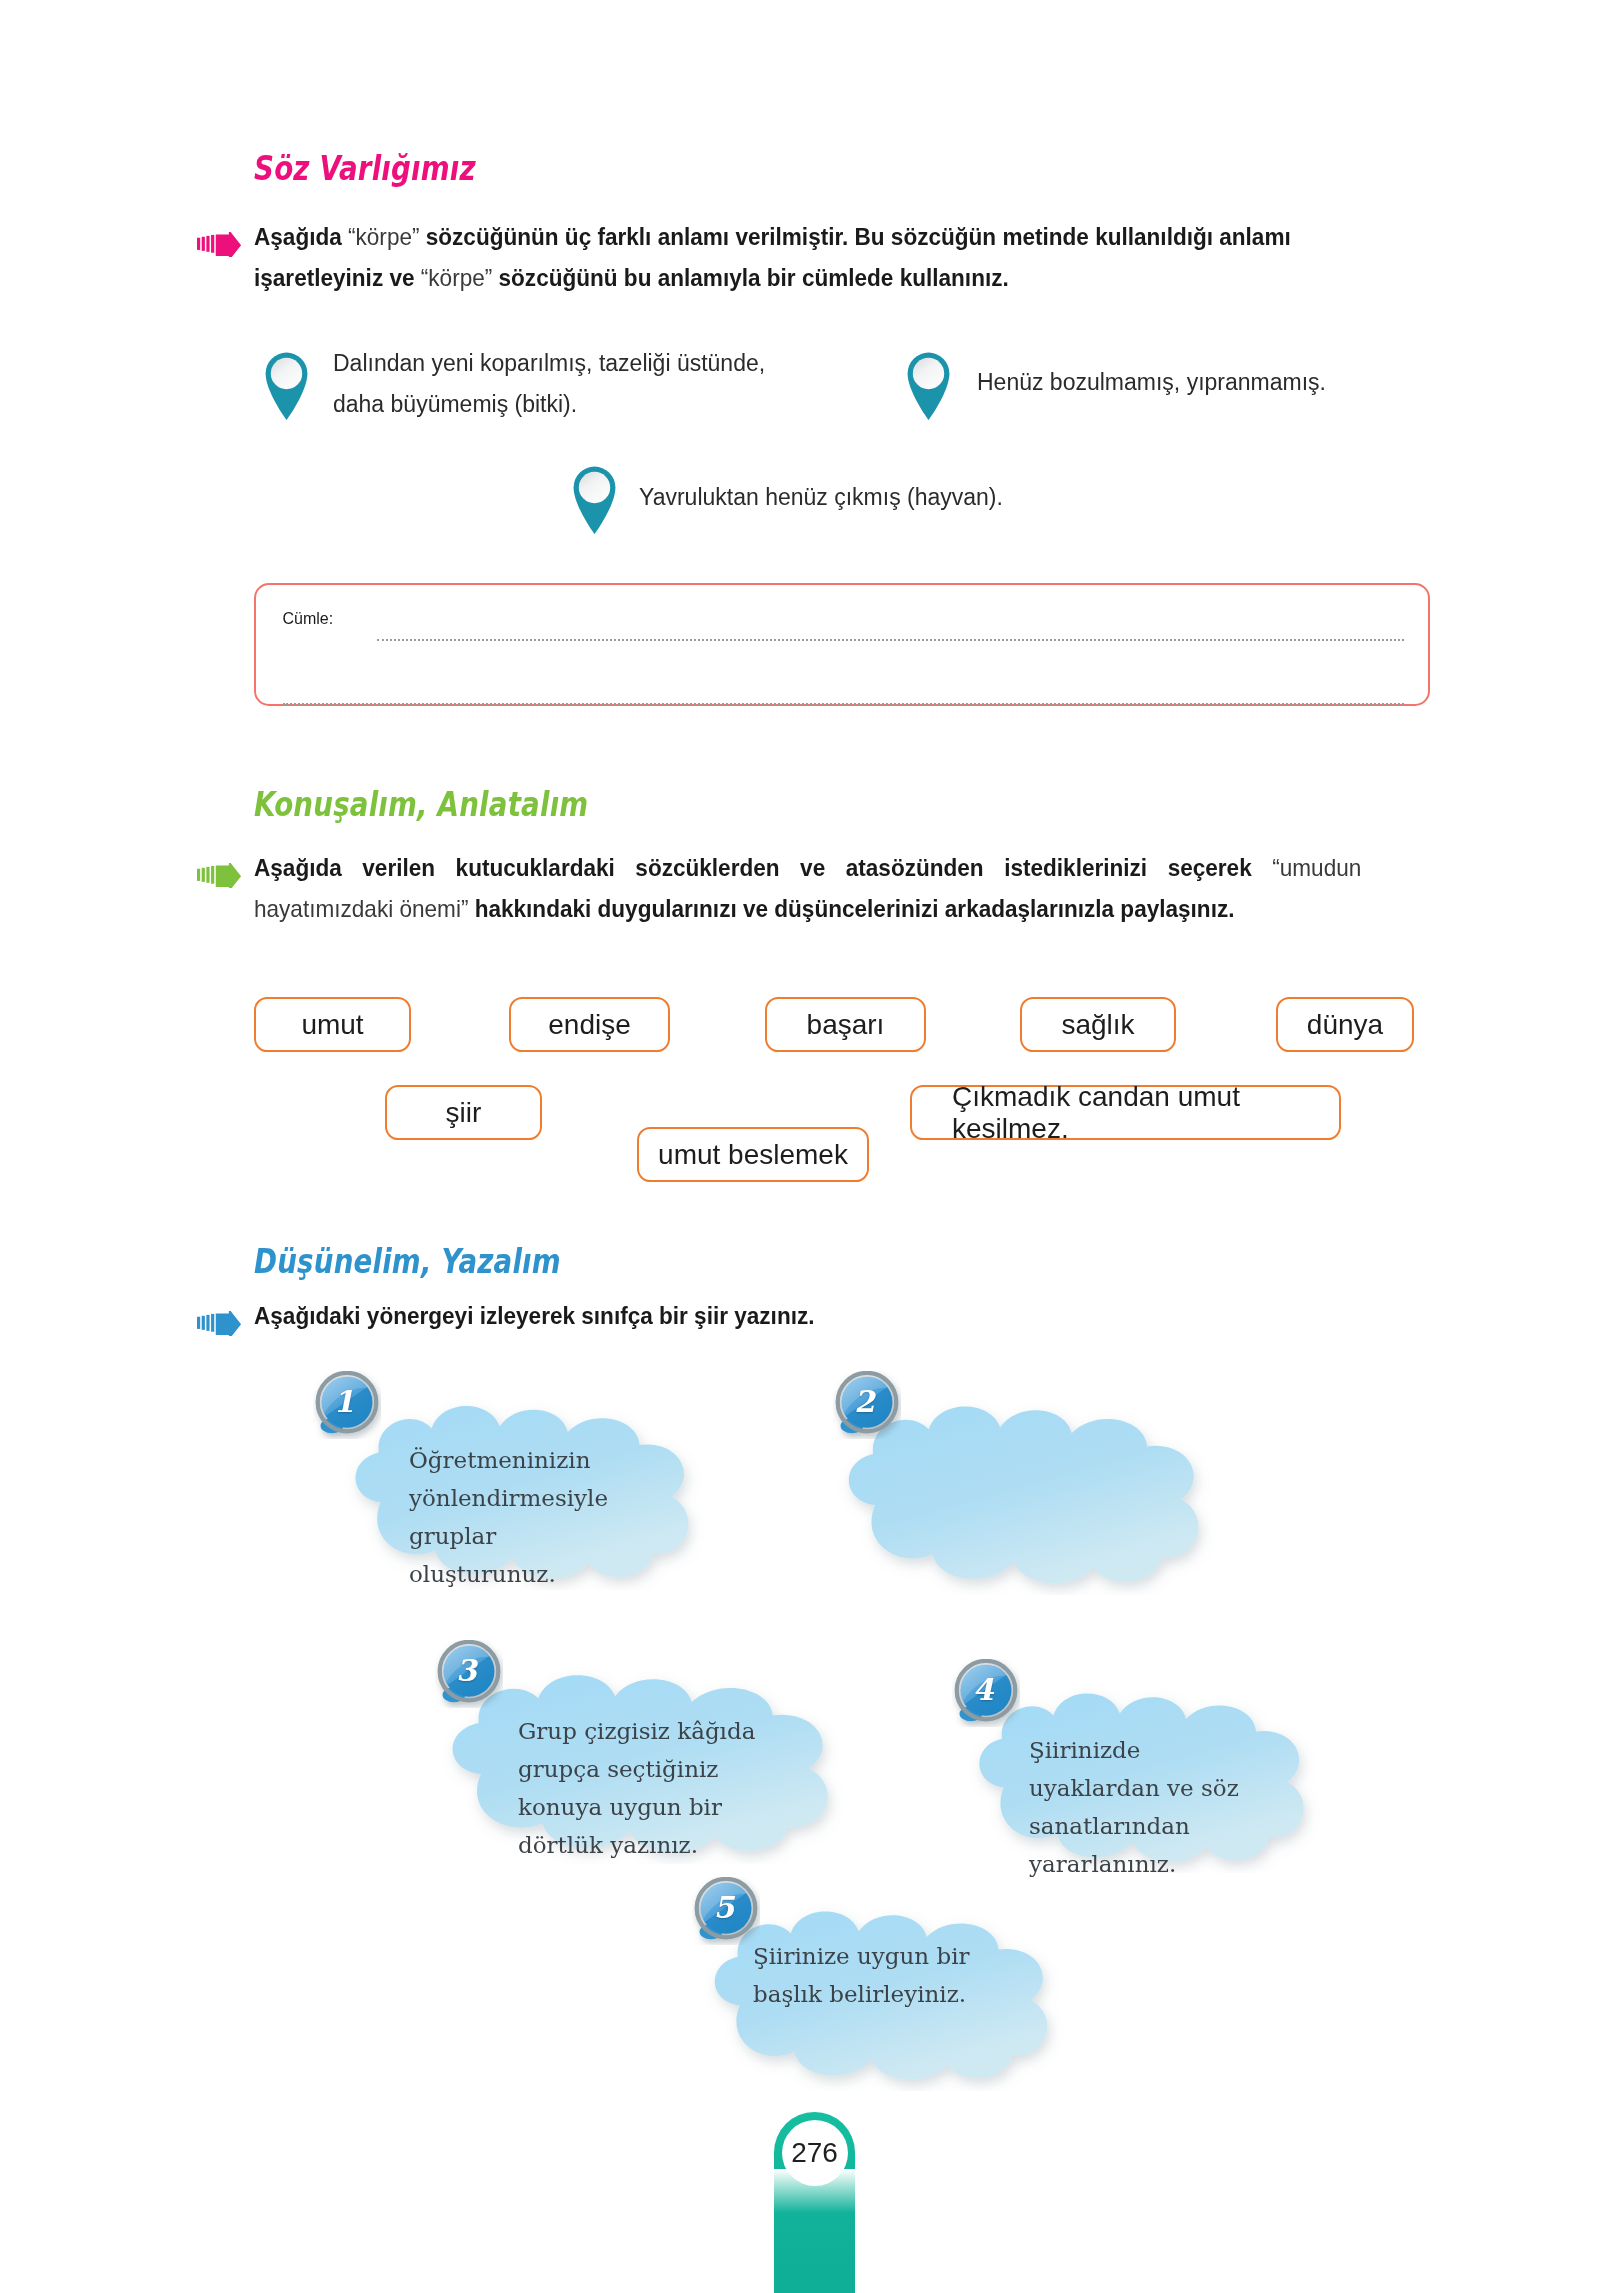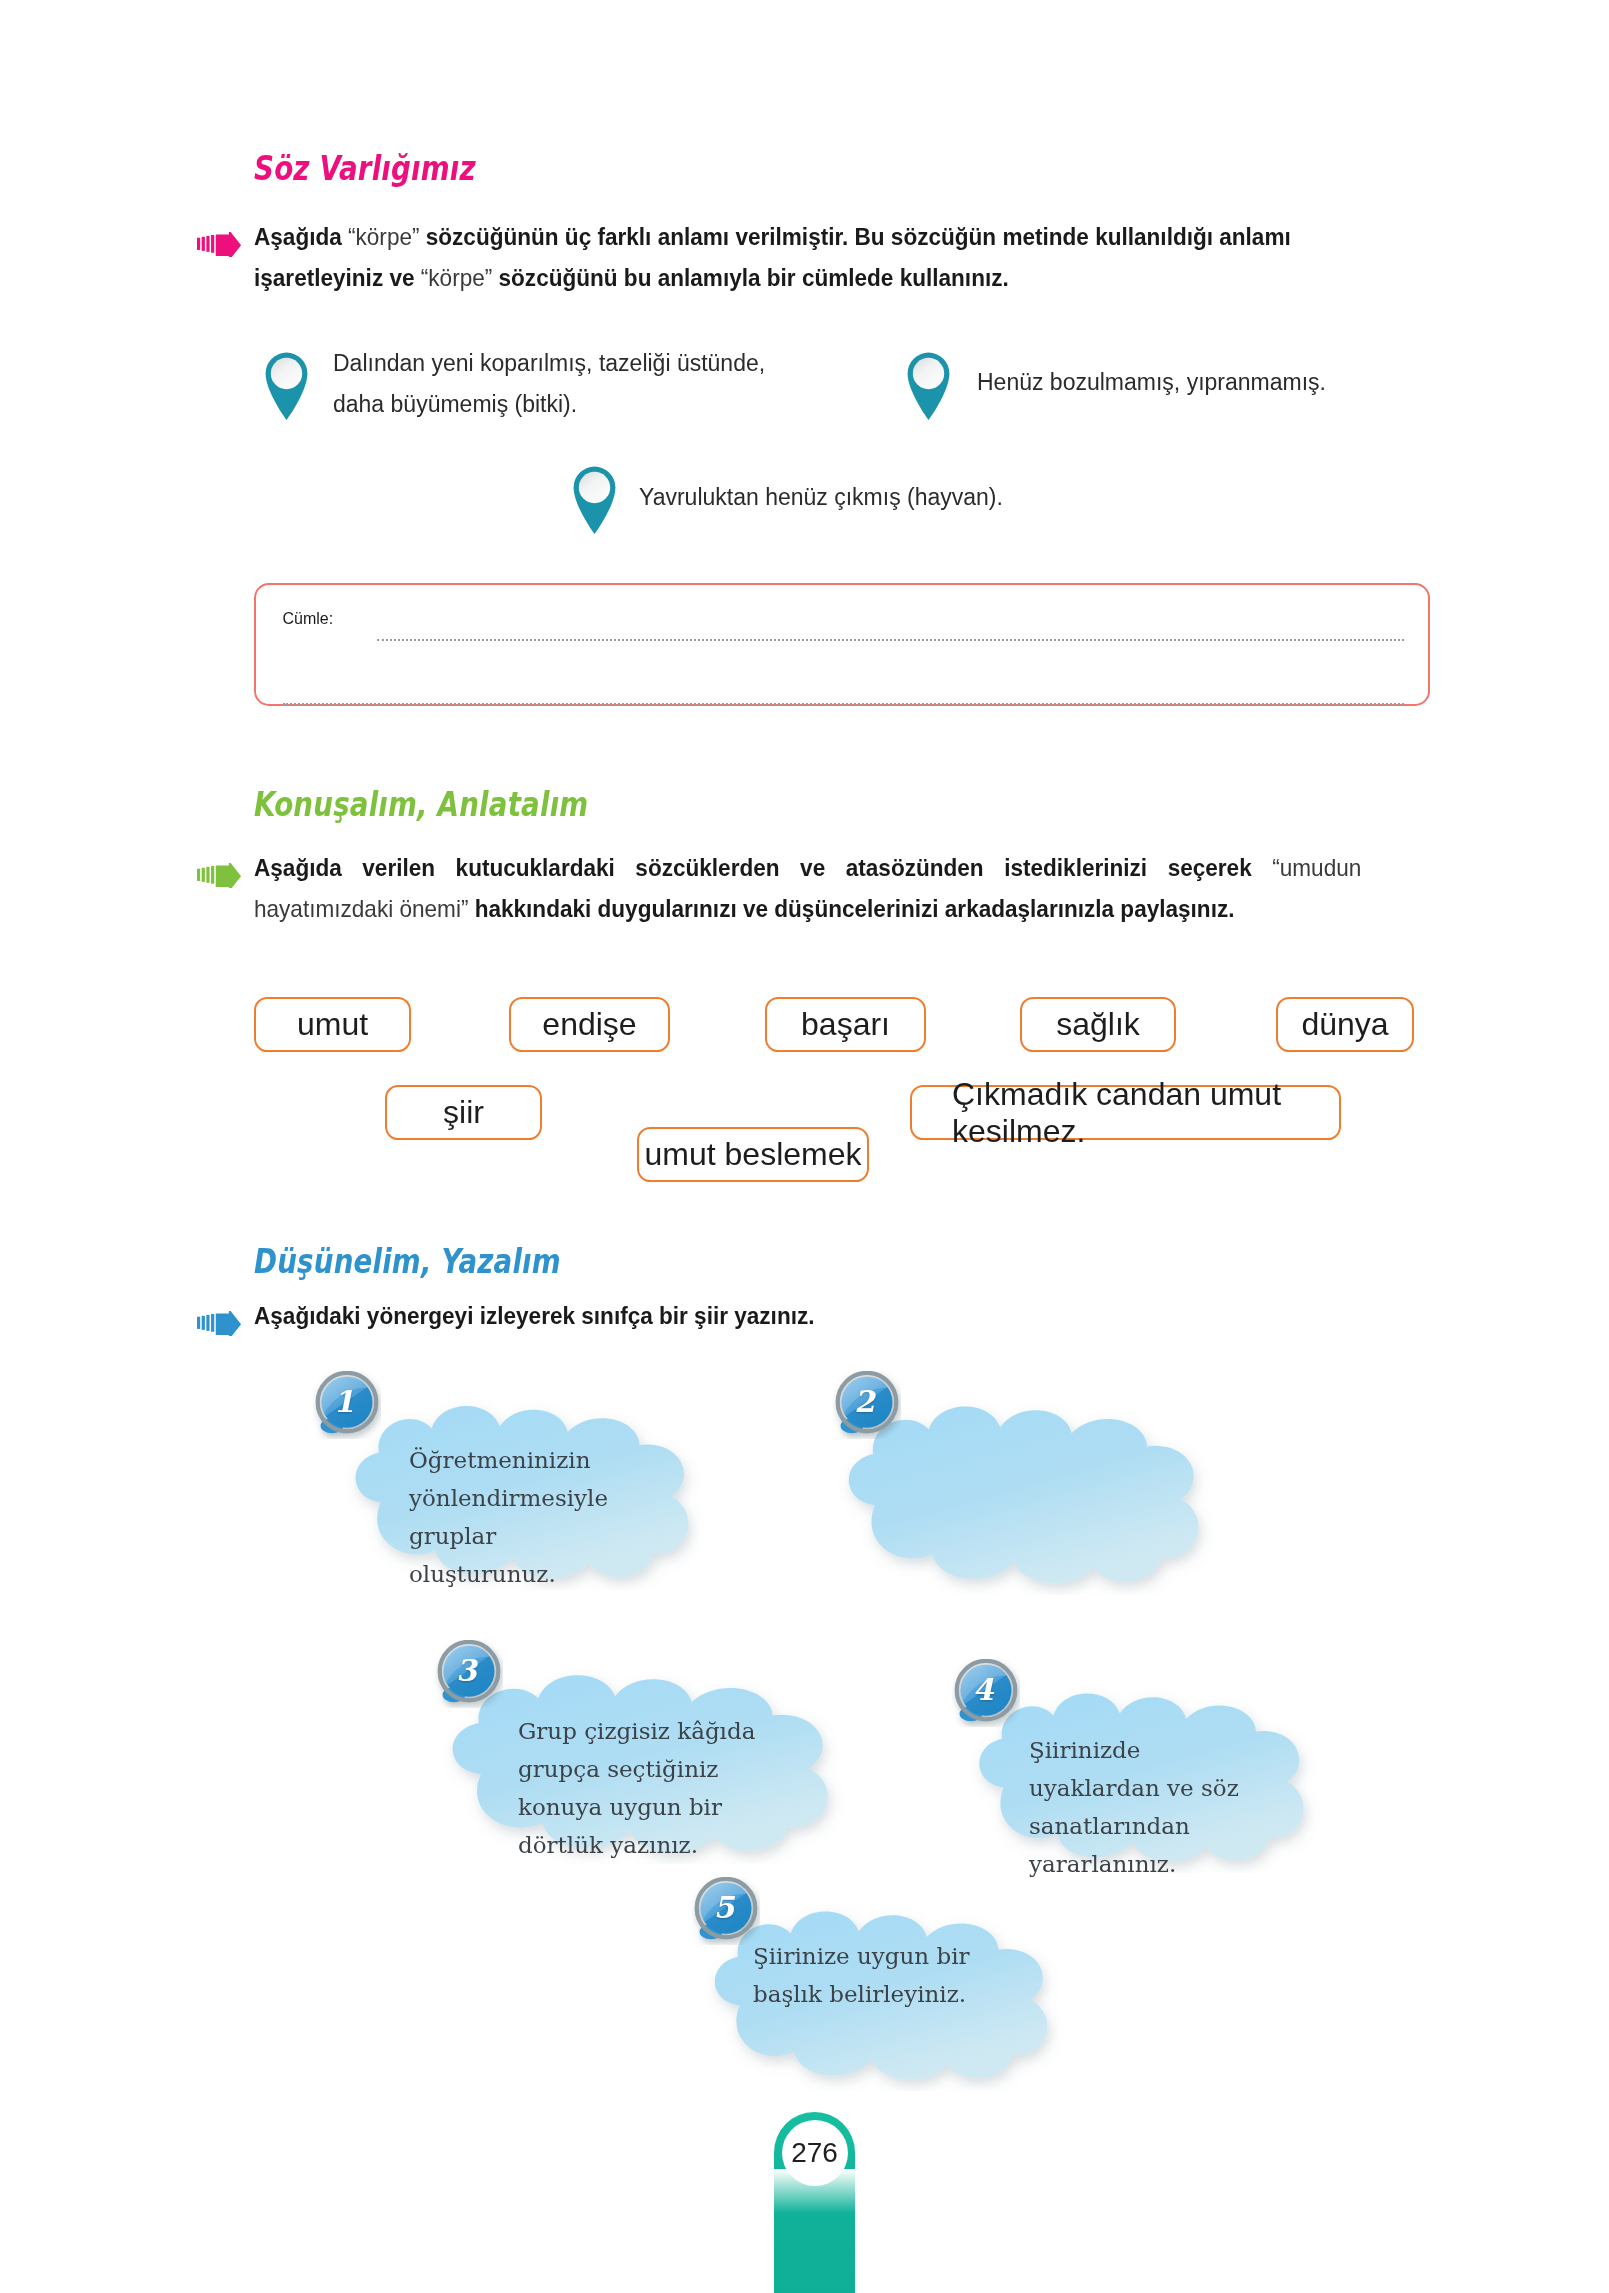--- a/index.html
+++ b/index.html
@@ -109,21 +109,21 @@
   
   .wordbox {
     position: absolute;
     border: 2.5px solid #f07c2e;
     border-radius: 13.2px;
     background: #ffffff;
     display: flex;
     align-items: center;
     justify-content: center;
     font-family: "Liberation Sans", sans-serif;
-    font-size: 32px;
+    font-size: 28px;
     color: #1d1d1d;
     height: 55px;
   }
 
   
   .cloud-item { position: absolute; }
   .cloud-svg  { position: absolute; left: 0; top: 0; }
   .cloud-text {
     position: absolute;
     font-family: "DejaVu Serif", serif;

